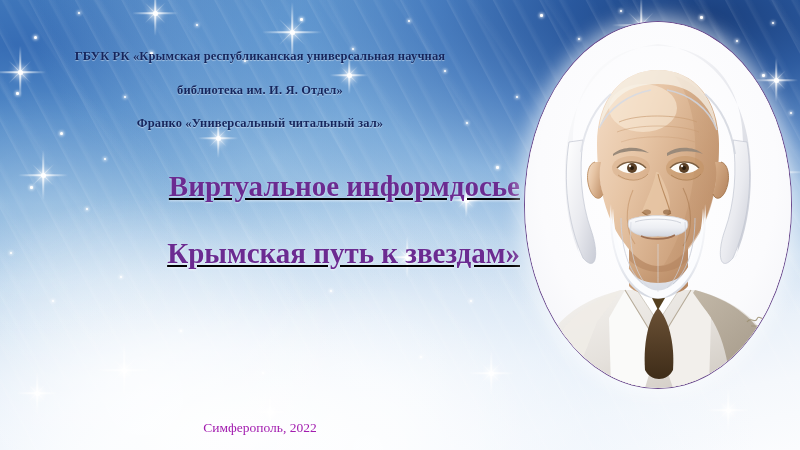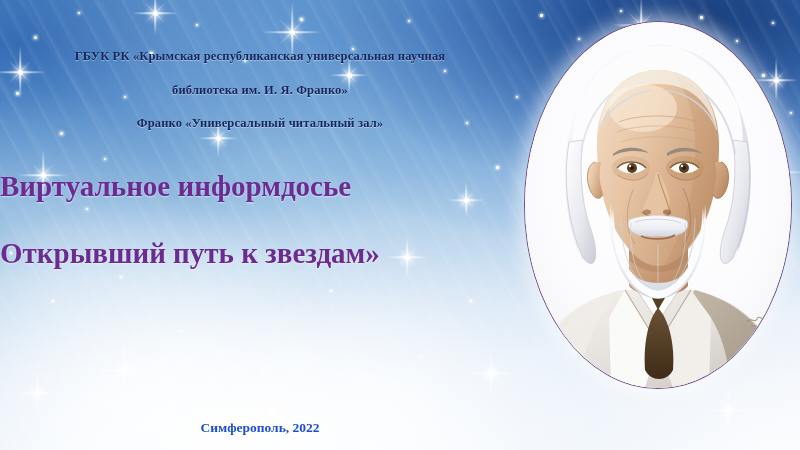--- a/index.html
+++ b/index.html
@@ -163,41 +163,42 @@
     line-height: 1;
     text-shadow: 0 1px 1px rgba(255,255,255,0.45);
   }
   .org-line { display: block; }
   .org-line + .org-line { margin-top: 21px; }
 
   .title-block {
     position: absolute;
     left: 0; top: 172px;
     width: 520px;
-    text-align: left;
+    text-align: right;
+    text-decoration: underline;
   }
   .title-line {
     display: block;
     color: #6b2b91;
     font-size: 29px;
     font-weight: 700;
     line-height: 1;
     white-space: nowrap;
     text-shadow: 0 1px 2px rgba(255,255,255,0.55);
   }
   .title-line + .title-line { margin-top: 38px; }
 
   .place-block {
     position: absolute;
     left: 0; top: 421px;
     width: 520px;
     text-align: center;
-    color: #1d4ed8;
+    color: #a21caf;
     font-size: 13.5px;
-    font-weight: 700;
+    font-weight: 400;
     line-height: 1;
     text-shadow: 0 1px 1px rgba(255,255,255,0.4);
   }
 
   
   .portrait-frame {
     position: absolute;
     left: 524px;
     top: 21px;
     width: 266px;
@@ -337,27 +338,27 @@
       <span class="core"></span>
         <span class="diag"></span>
         <span class="diag2"></span>
     </div>
   </div>
 
   <div class="textcol">
 
     <div class="org-block">
       <span class="org-line">ГБУК РК «Крымская республиканская универсальная научная</span>
-      <span class="org-line">библиотека им. И. Я. Франко»</span>
+      <span class="org-line">библиотека им. И. Я. Отдел»</span>
       <span class="org-line">Франко «Универсальный читальный зал»</span>
     </div>
 
     <div class="title-block">
       <span class="title-line">Виртуальное информдосье</span>
-      <span class="title-line">Открывший путь к звездам»</span>
+      <span class="title-line">Крымская путь к звездам»</span>
     </div>
 
     <div class="place-block">Симферополь, 2022</div>
   </div>
 
   <div class="portrait-frame">
     <svg viewBox="0 0 266 366" preserveAspectRatio="xMidYMid slice">
       <defs>
         <radialGradient id="paper" cx="50%" cy="42%" r="72%">
           <stop offset="0%" stop-color="#ffffff"></stop>

